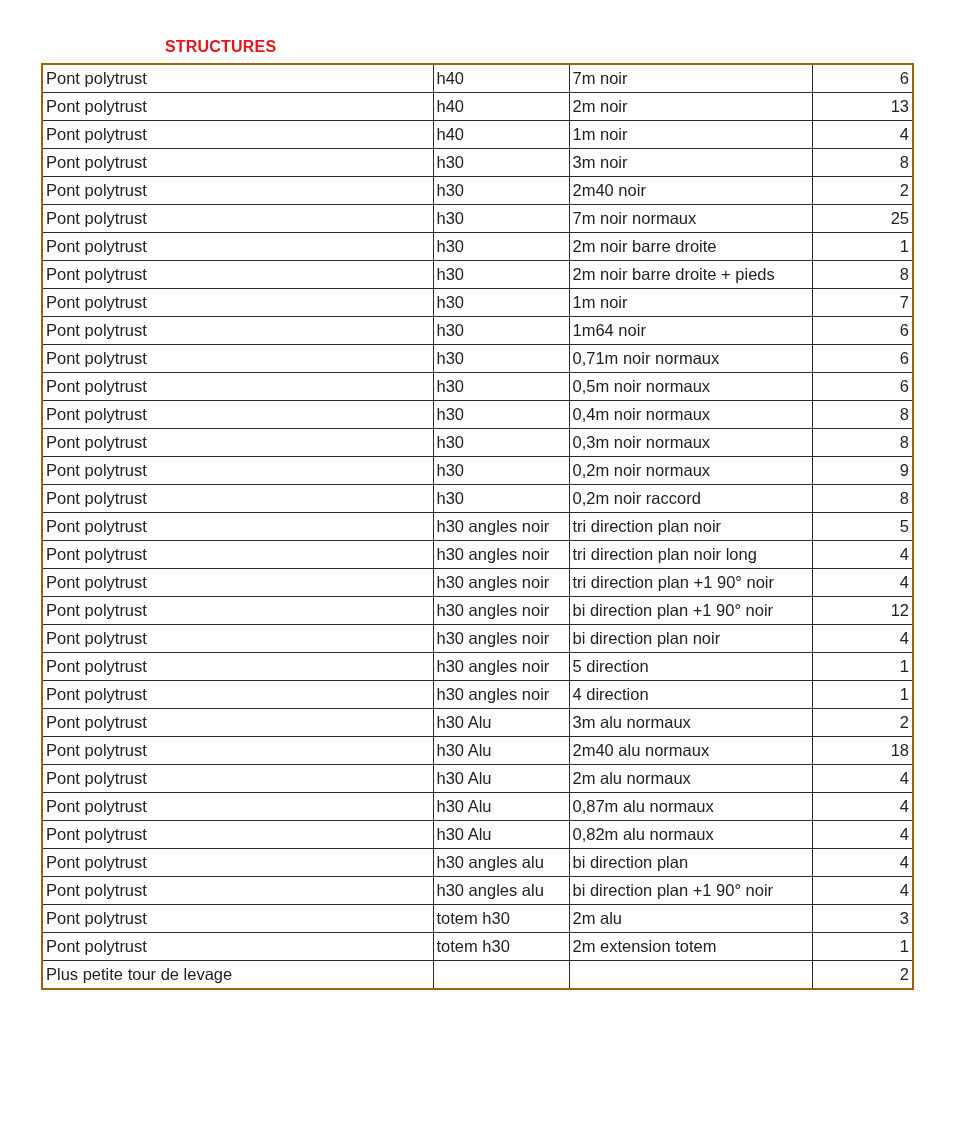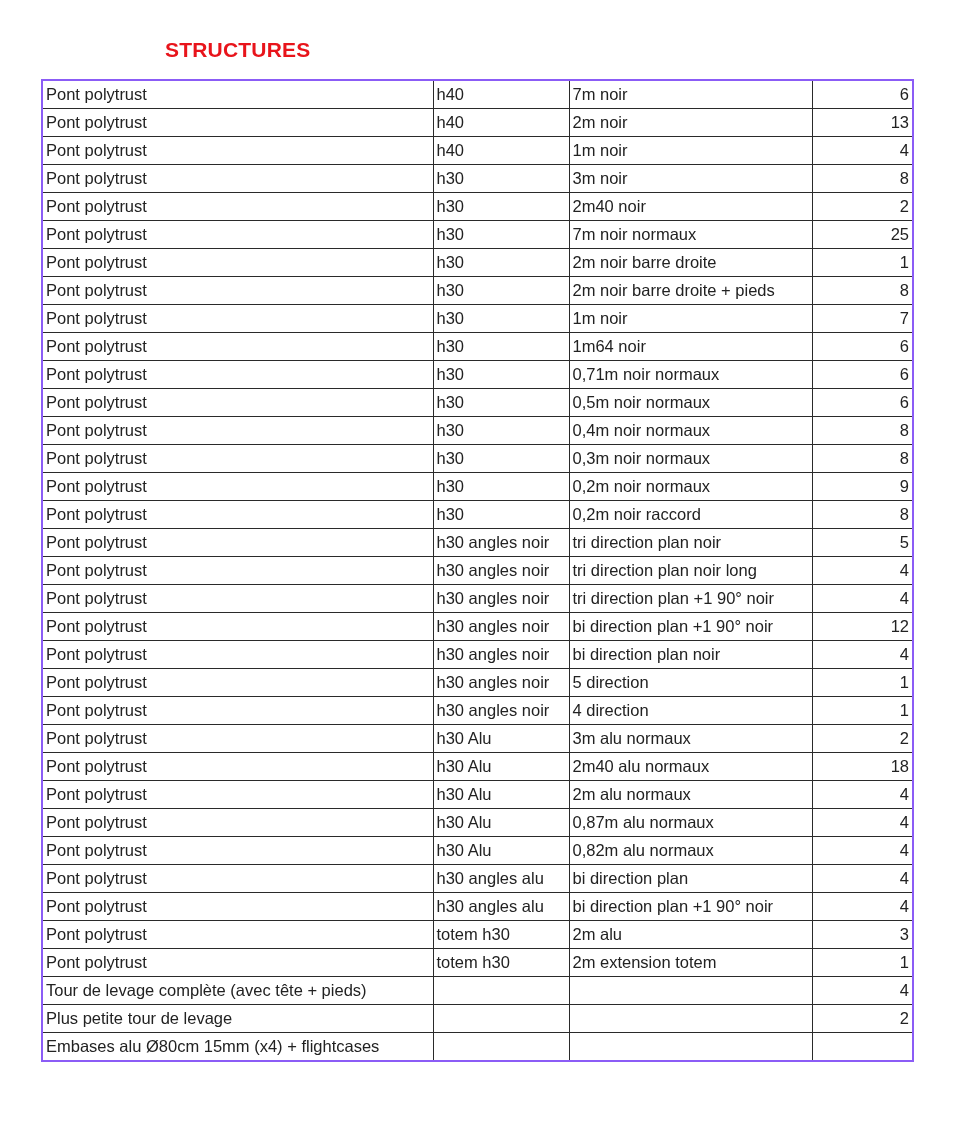--- a/index.html
+++ b/index.html
@@ -1,21 +1,21 @@
 <!DOCTYPE html>
 <html><head>
   <meta charset="utf-8">
   <style>
     html, body { margin: 0; padding: 0; background: #ffffff; }
     body { width: 960px; height: 1140px; position: relative; overflow: hidden;
            font-family: "Liberation Sans", "DejaVu Sans", sans-serif; color: #1a1a1a; }
-    .title { position: absolute; left: 165px; top: 38px; font-size: 21px; font-weight: bold;
+    .title { position: absolute; left: 165px; top: 38px; font-size: 16px; font-weight: bold;
              color: #e8141b; letter-spacing: 0.2px; font-family: "Liberation Sans", sans-serif; }
-    table.sheet { position: absolute; left: 41px; top: 79px; border-collapse: collapse;
-                  table-layout: fixed; width: 871px; border: 2px solid #8b5cf6; }
+    table.sheet { position: absolute; left: 41px; top: 63px; border-collapse: collapse;
+                  table-layout: fixed; width: 871px; border: 2px solid #a16207; }
     table.sheet td { border: 1.5px solid #2a2a2a; height: 27px; padding: 0 0 0 3px;
                      font-size: 16.5px; line-height: 27px; white-space: nowrap; overflow: hidden;
                      font-family: "Liberation Sans", sans-serif; color: #222; }
     table.sheet td.qty { text-align: right; padding: 0 3px 0 0; }
     col.c1 { width: 391px; } col.c2 { width: 136px; } col.c3 { width: 243px; } col.c4 { width: 101px; }
   </style>
 </head>
 <body>
 
 <div class="title">STRUCTURES</div>
@@ -214,31 +214,19 @@
         <td>2m alu</td>
         <td class="qty">3</td>
       </tr>
       <tr>
         <td>Pont polytrust</td>
         <td>totem h30</td>
         <td>2m extension totem</td>
         <td class="qty">1</td>
       </tr>
       <tr>
-        <td>Tour de levage complète (avec tête + pieds)</td>
-        <td></td>
-        <td></td>
-        <td class="qty">4</td>
-      </tr>
-      <tr>
         <td>Plus petite tour de levage</td>
         <td></td>
         <td></td>
         <td class="qty">2</td>
       </tr>
-      <tr>
-        <td>Embases alu Ø80cm 15mm (x4) + flightcases</td>
-        <td></td>
-        <td></td>
-        <td class="qty"></td>
-      </tr>
     </tbody>
 </table>
 
 </body></html>

